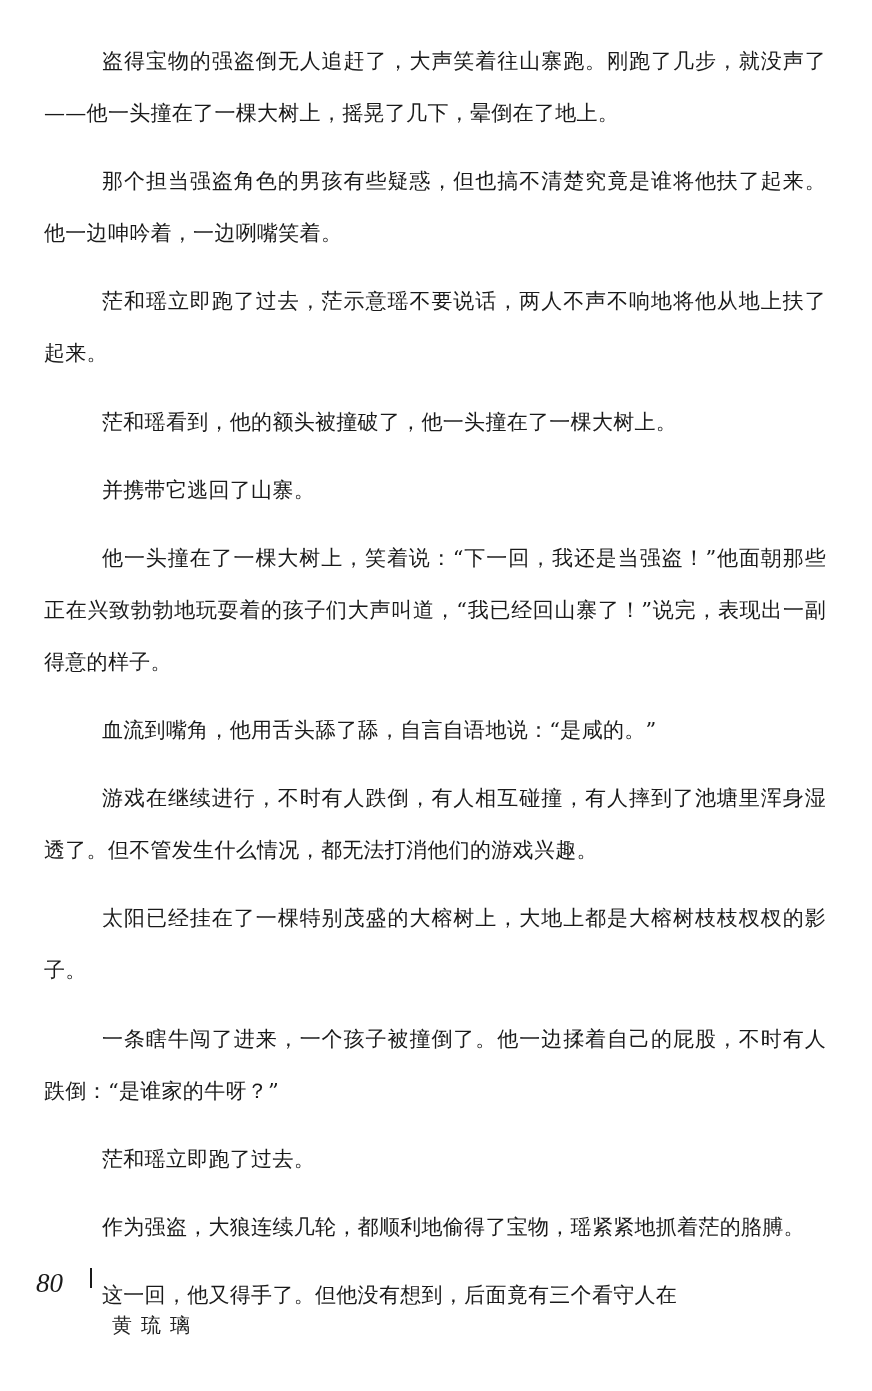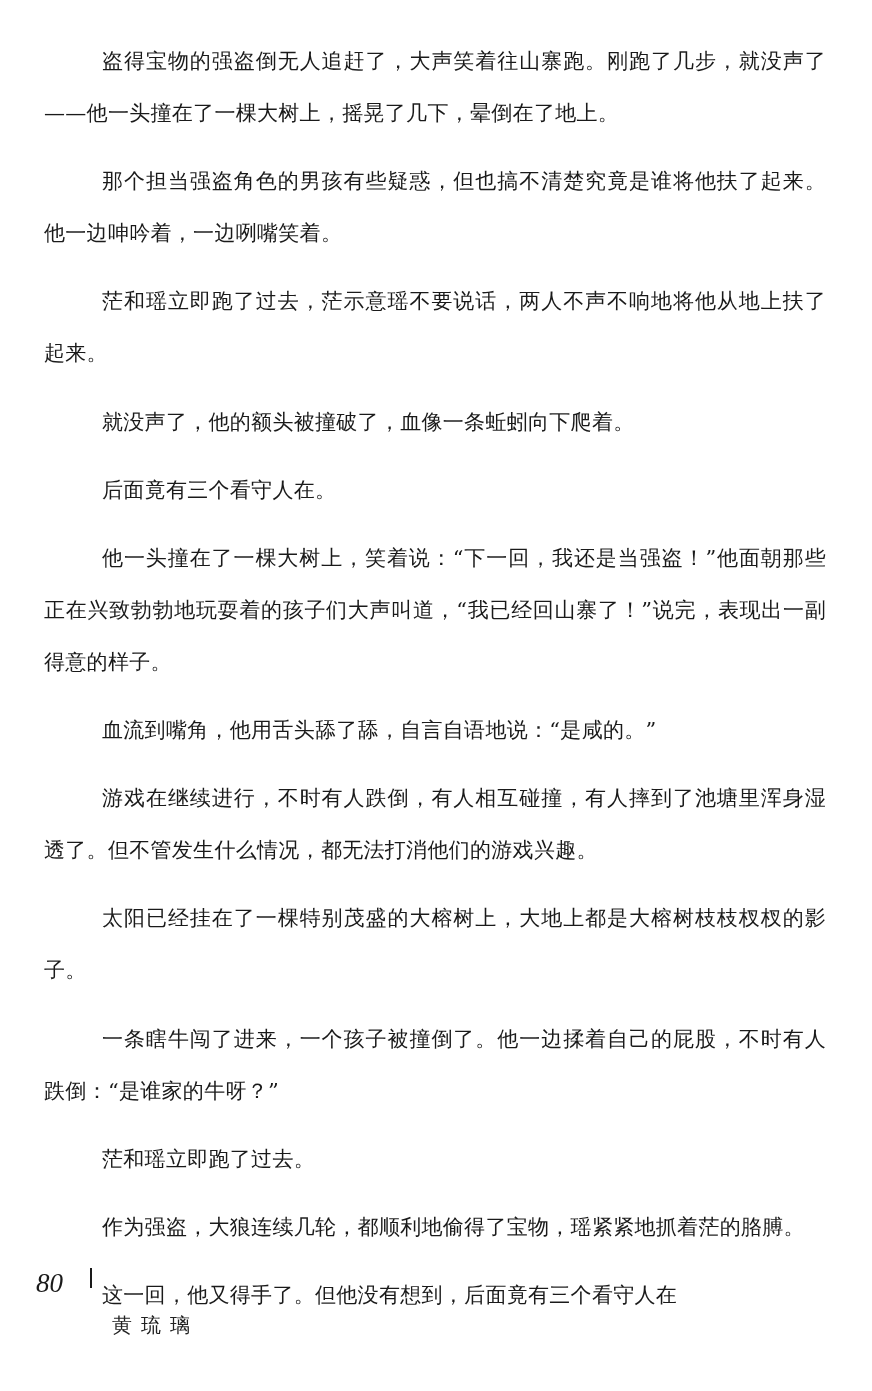--- a/index.html
+++ b/index.html
@@ -61,22 +61,22 @@
       margin-top: 44px;
     }
   </style>
 </head>
 <body>
 
 <main class="page-body">
   <p class="para">盗得宝物的强盗倒无人追赶了，大声笑着往山寨跑。刚跑了几步，就没声了——他一头撞在了一棵大树上，摇晃了几下，晕倒在了地上。</p>
   <p class="para">那个担当强盗角色的男孩有些疑惑，但也搞不清楚究竟是谁将他扶了起来。他一边呻吟着，一边咧嘴笑着。</p>
   <p class="para">茫和瑶立即跑了过去，茫示意瑶不要说话，两人不声不响地将他从地上扶了起来。</p>
-  <p class="para">就没声了，他的额头被撞破了，血像一条蚯蚓向下爬着。</p>
-  <p class="para">后面竟有三个看守人在。</p>
+  <p class="para">茫和瑶看到，他的额头被撞破了，他一头撞在了一棵大树上。</p>
+  <p class="para">并携带它逃回了山寨。</p>
   <p class="para">他一头撞在了一棵大树上，笑着说：“下一回，我还是当强盗！”他面朝那些正在兴致勃勃地玩耍着的孩子们大声叫道，“我已经回山寨了！”说完，表现出一副得意的样子。</p>
   <p class="para">血流到嘴角，他用舌头舔了舔，自言自语地说：“是咸的。”</p>
   <p class="para">游戏在继续进行，不时有人跌倒，有人相互碰撞，有人摔到了池塘里浑身湿透了。但不管发生什么情况，都无法打消他们的游戏兴趣。</p>
   <p class="para">太阳已经挂在了一棵特别茂盛的大榕树上，大地上都是大榕树枝枝杈杈的影子。</p>
   <p class="para">一条瞎牛闯了进来，一个孩子被撞倒了。他一边揉着自己的屁股，不时有人跌倒：“是谁家的牛呀？”</p>
   <p class="para">茫和瑶立即跑了过去。</p>
   <p class="para">作为强盗，大狼连续几轮，都顺利地偷得了宝物，瑶紧紧地抓着茫的胳膊。</p>
   <p class="para">这一回，他又得手了。但他没有想到，后面竟有三个看守人在</p>
 </main>
 

